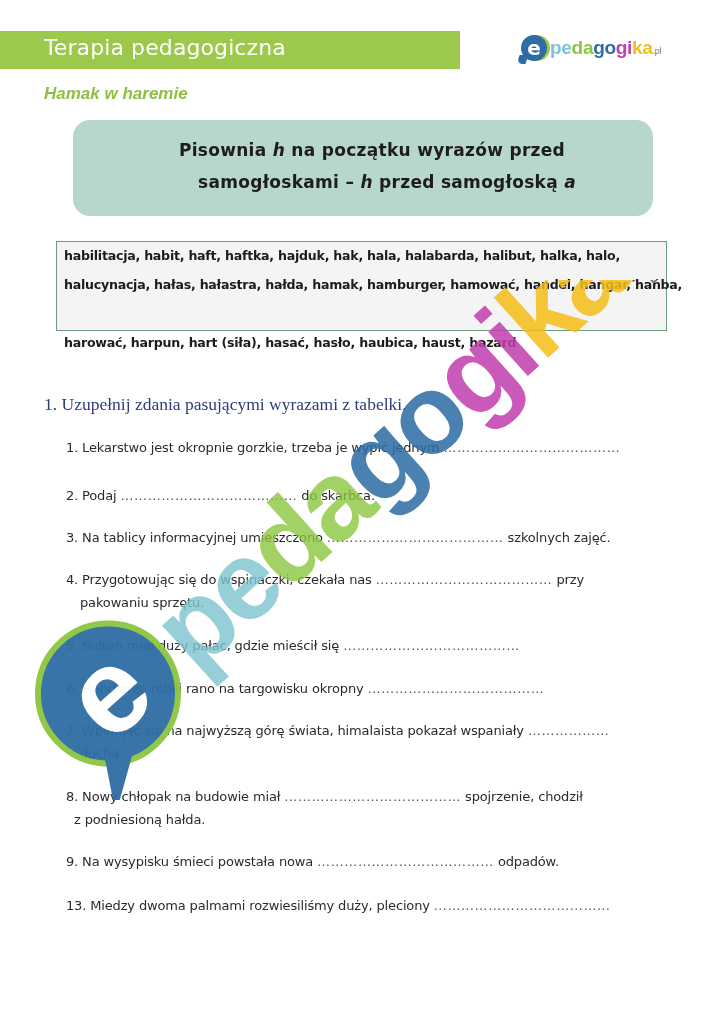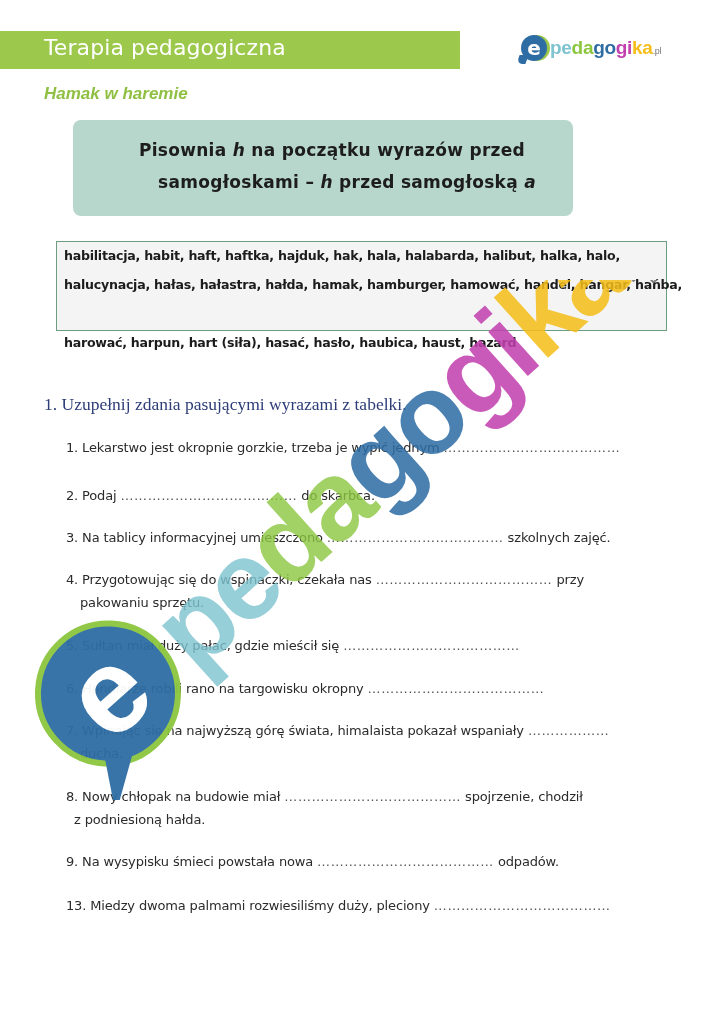--- a/index.html
+++ b/index.html
@@ -16,22 +16,22 @@
                    background:#2e6da4; border-radius:0 0 0 6px; transform:skewX(-20deg); }
   .logo-word { font-family:"Liberation Sans", sans-serif; font-size:19px; font-weight:bold; margin-left:3px; letter-spacing:-0.3px; }
   .logo-word .c1 { color:#7ec3d0; }
   .logo-word .c2 { color:#8cc63f; }
   .logo-word .c3 { color:#2e6da4; }
   .logo-word .c4 { color:#c23fae; }
   .logo-word .c5 { color:#f6be1a; }
   .logo-word .c6 { color:#777; font-size:9px; font-weight:normal; }
   .subtitle { position:absolute; left:44px; top:84px; font-family:"Liberation Sans", sans-serif;
               font-size:17px; font-weight:bold; color:#8fc043;font-style:italic; }
-  .rule-box { position:absolute; left:73px; top:120px; width:500px; height:96px; background:#b7d6cc;
-              border-radius:8px; }
+  .rule-box { position:absolute; left:73px; top:120px; width:580px; height:96px; background:#b7d6cc;
+              border-radius:17px; }
   .rule-line { position:absolute; left:0; width:100%; text-align:center; font-family:"DejaVu Sans", sans-serif;
                font-weight:bold; font-size:17px; color:#1d1d1d; letter-spacing:0.3px; }
   .rule-line.l1 { top:20px; padding-left:18px; box-sizing:border-box; }
   .rule-line.l2 { top:52px; padding-left:10px; box-sizing:border-box;margin-left:19px; }
   .rule-line i { font-style:italic; }
   .word-box { position:absolute; left:56px; top:241px; width:611px; height:90px; background:#f3f4f3;
               border:1.5px solid #6d9c7f; box-sizing:border-box; }
   .word-line { position:absolute; left:7px; font-family:"DejaVu Sans", sans-serif; font-weight:bold;
                font-size:12.6px; color:#1c1c1c; white-space:nowrap; letter-spacing:-0.25px; }
   .task-heading { position:absolute; left:44px; top:394px; font-family:"Liberation Serif", serif; font-size:17.5px;

